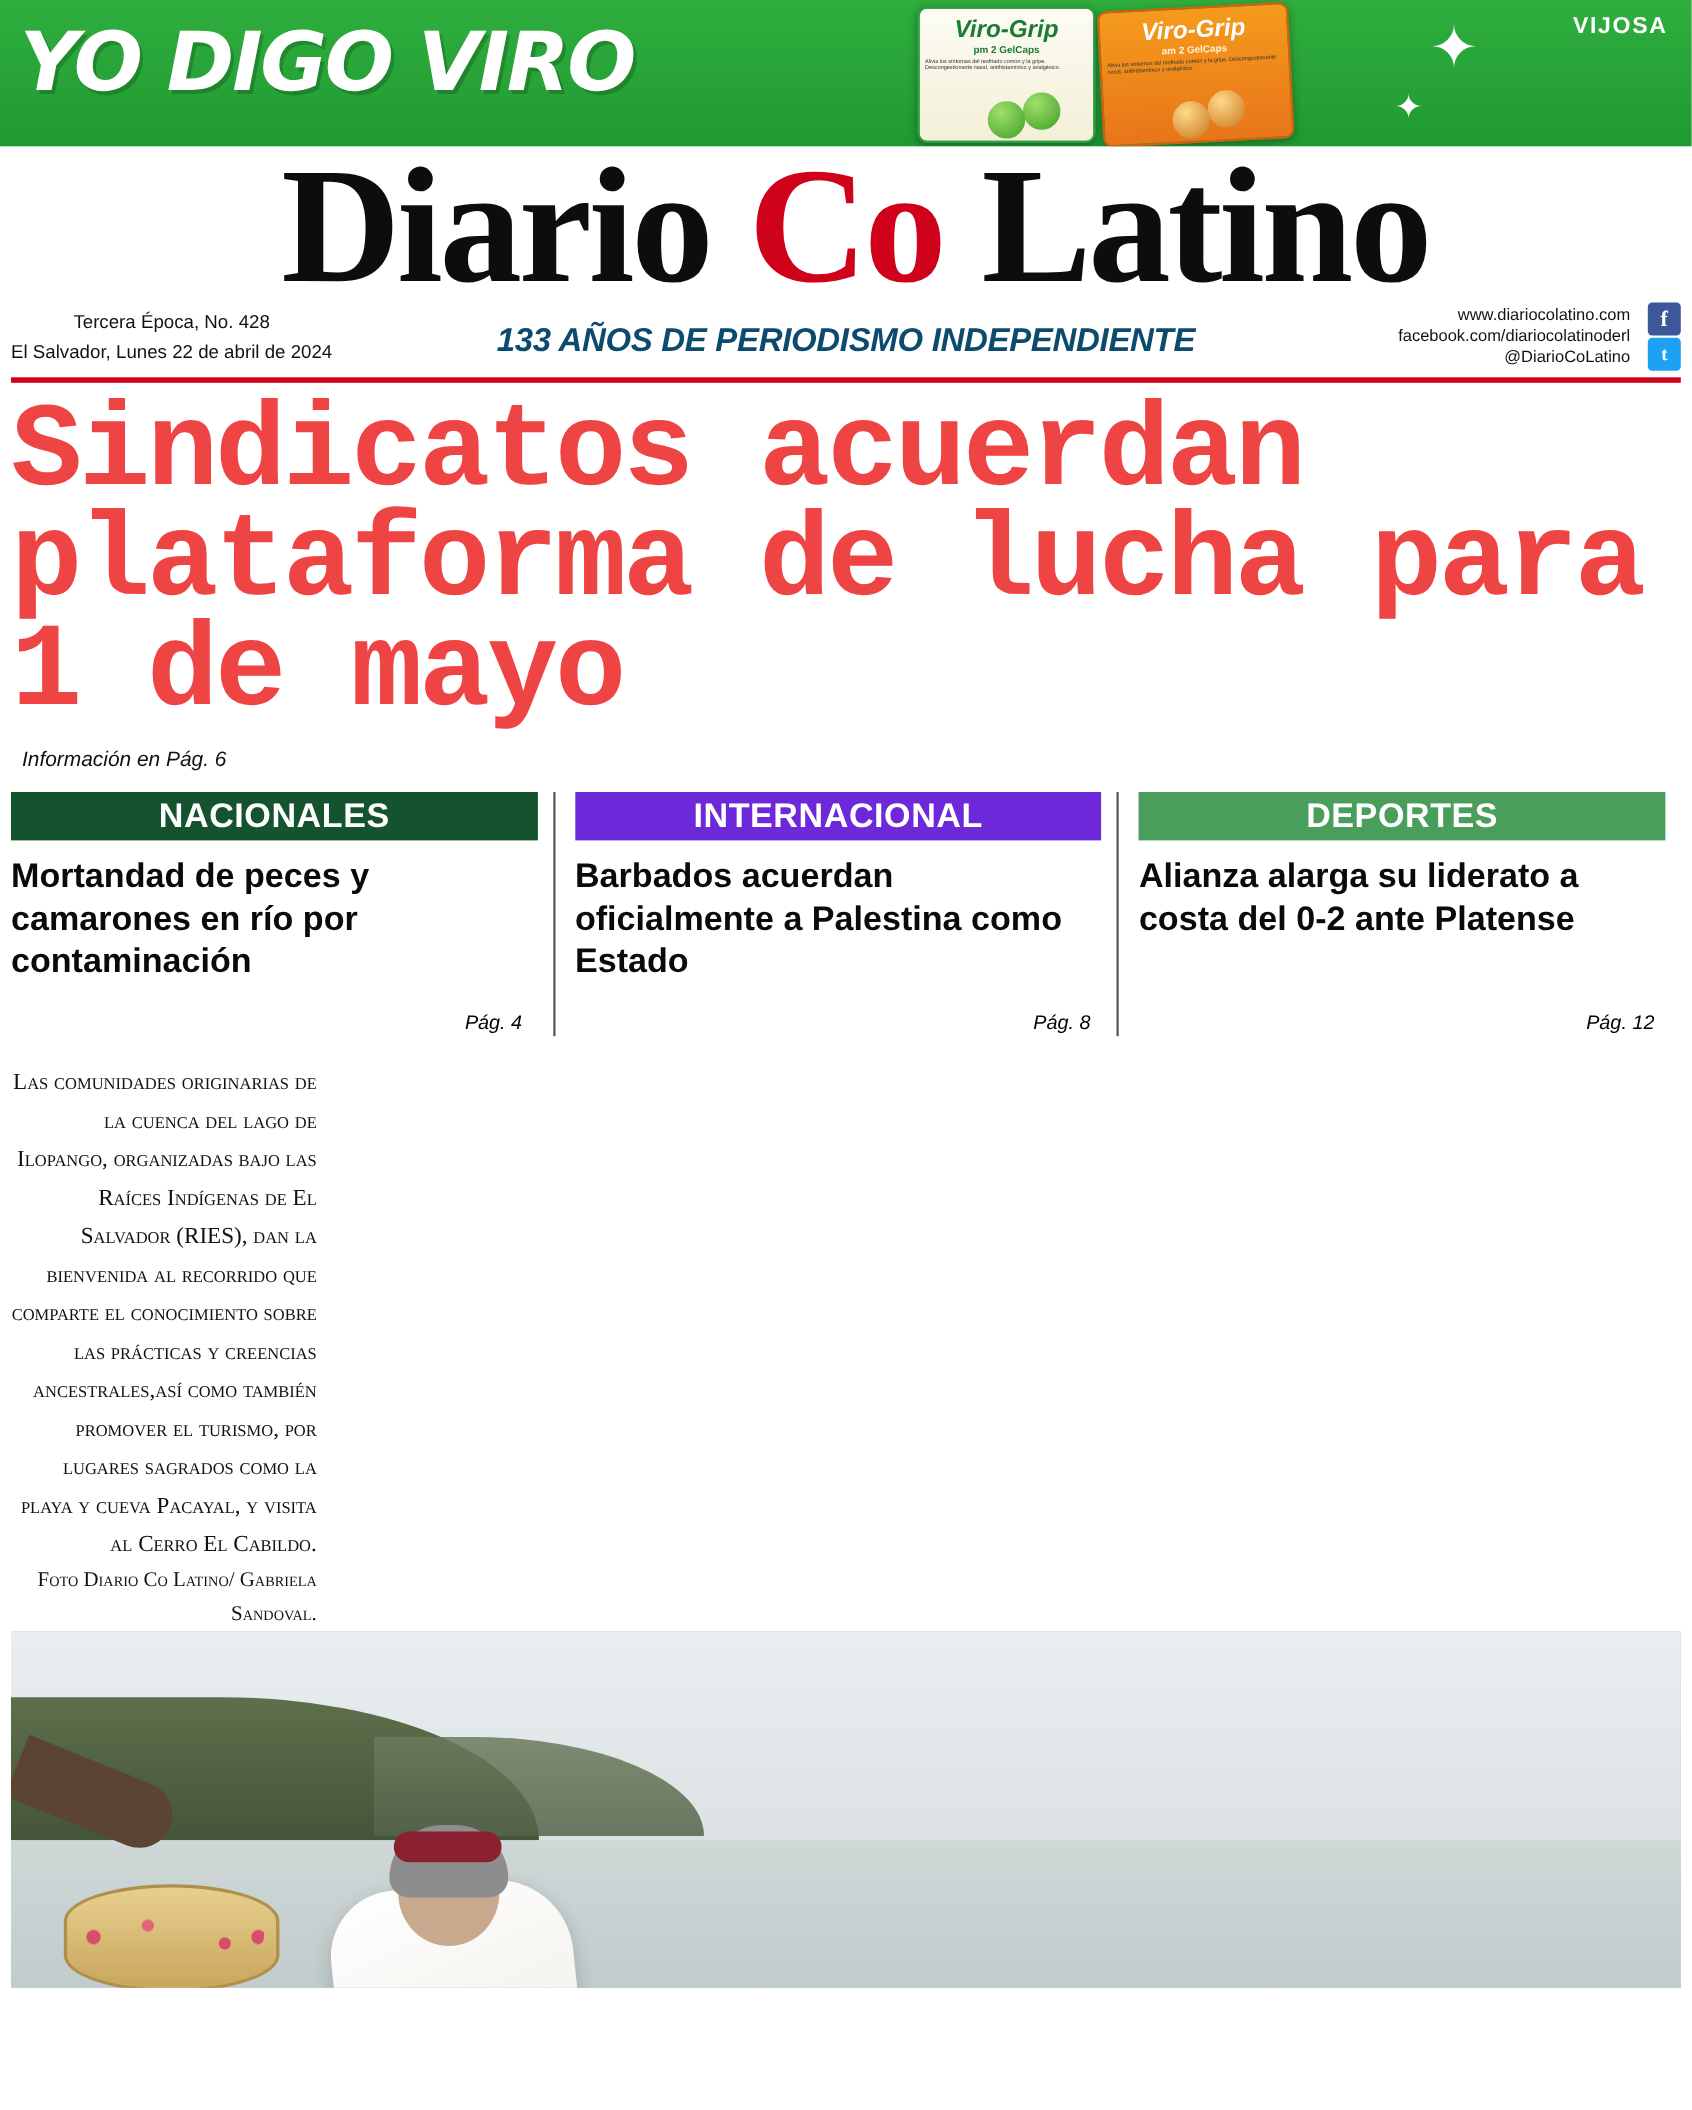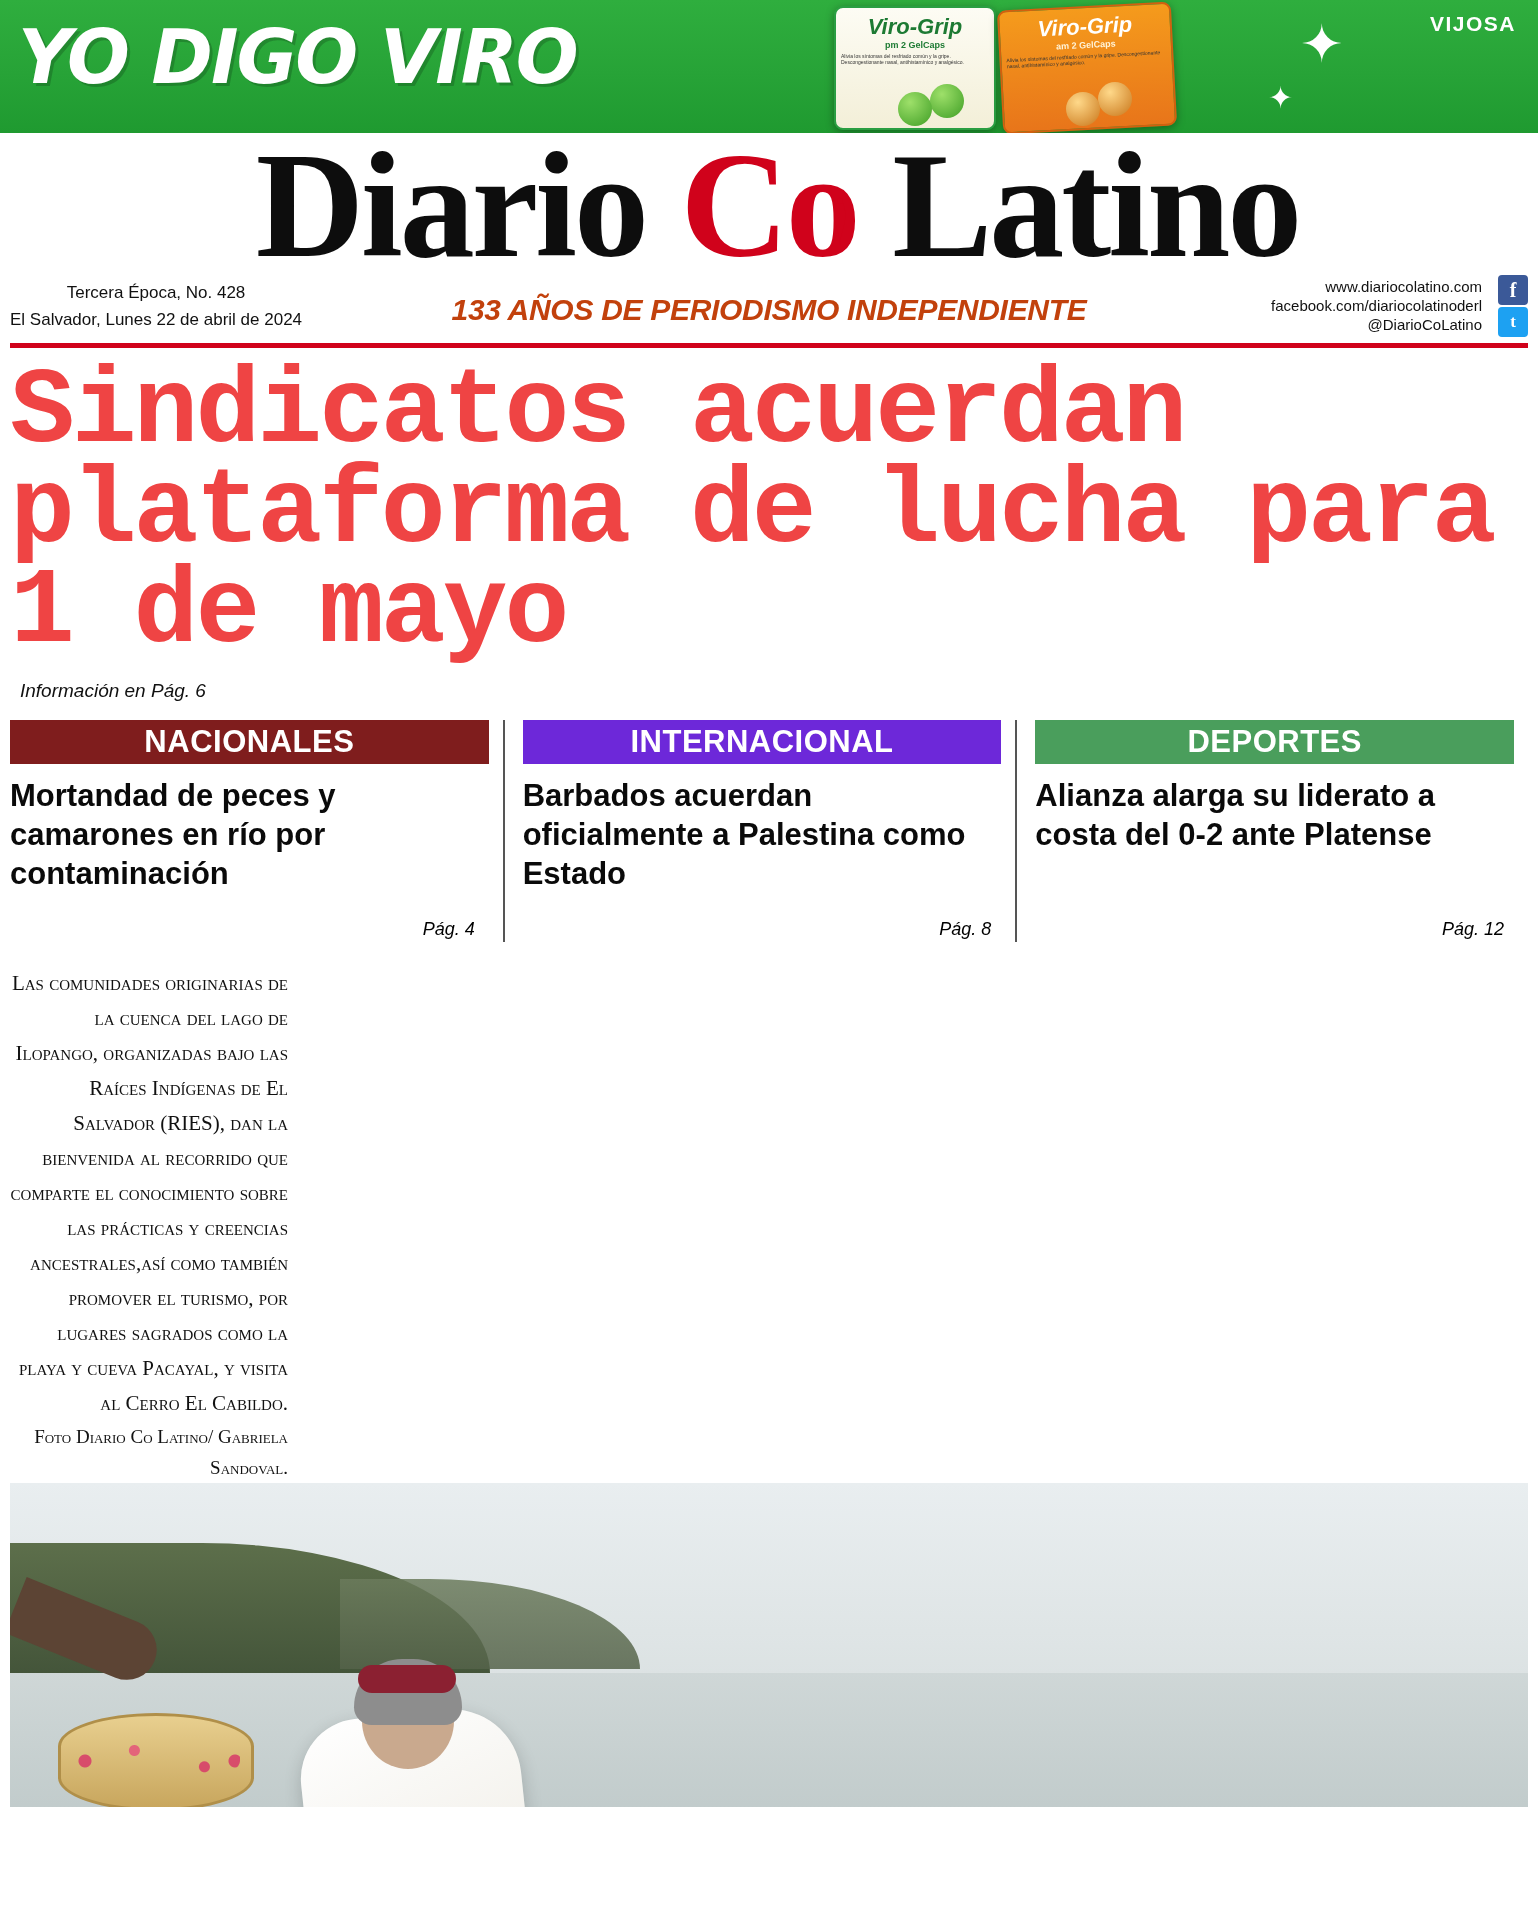--- a/index.html
+++ b/index.html
@@ -149,21 +149,21 @@
     text-align: center;
   }
   .infobar .slogan {
     position: absolute;
     left: 0; right: 0;
     top: 14px;
     text-align: center;
     font-size: 30px;
     font-weight: bold;
     font-style: italic;
-    color: #c2410c;
+    color: #0c4a6e;
     letter-spacing: -0.3px;
   }
   .infobar .web {
     position: absolute;
     right: 56px;
     top: -2px;
     text-align: right;
     font-size: 15px;
     line-height: 19px;
     color: #111;
@@ -225,21 +225,21 @@
   .teaser + .teaser { border-left: 2px solid #555; padding-left: 18px; }
   .teaser .tag {
     height: 44px;
     line-height: 44px;
     text-align: center;
     color: #fff;
     font-weight: bold;
     font-size: 31px;
     letter-spacing: 0.5px;
   }
-  .tag.nacionales { background: #7f1d1d; }
+  .tag.nacionales { background: #14532d; }
   .tag.internacional { background: #6d28d9; }
   .tag.deportes { background: #4a9e5c; }
   .teaser .tz {
     margin-top: 12px;
     font-family: "Liberation Sans", sans-serif;
     font-weight: bold;
     font-size: 31px;
     line-height: 39px;
     color: #0a0a0a;
   }

